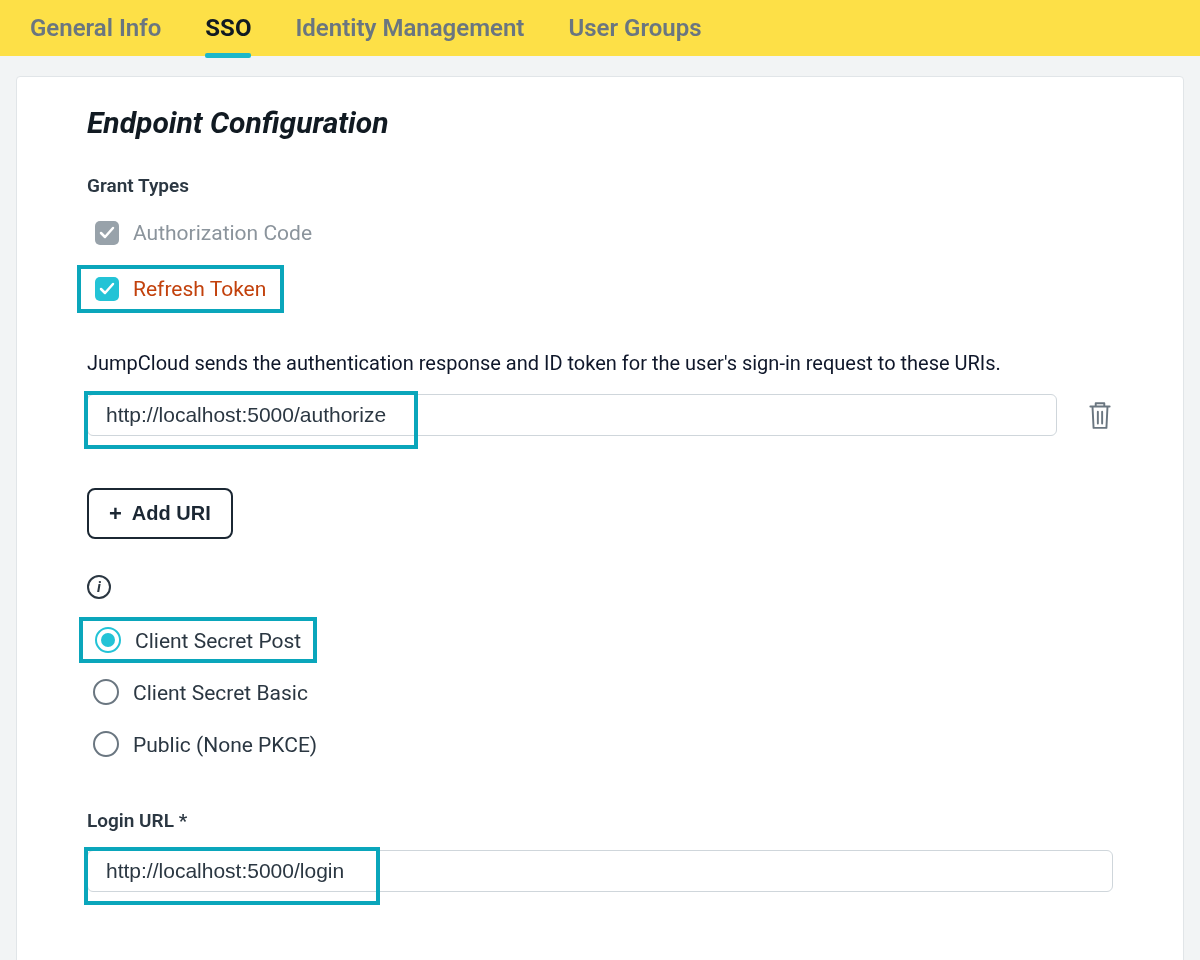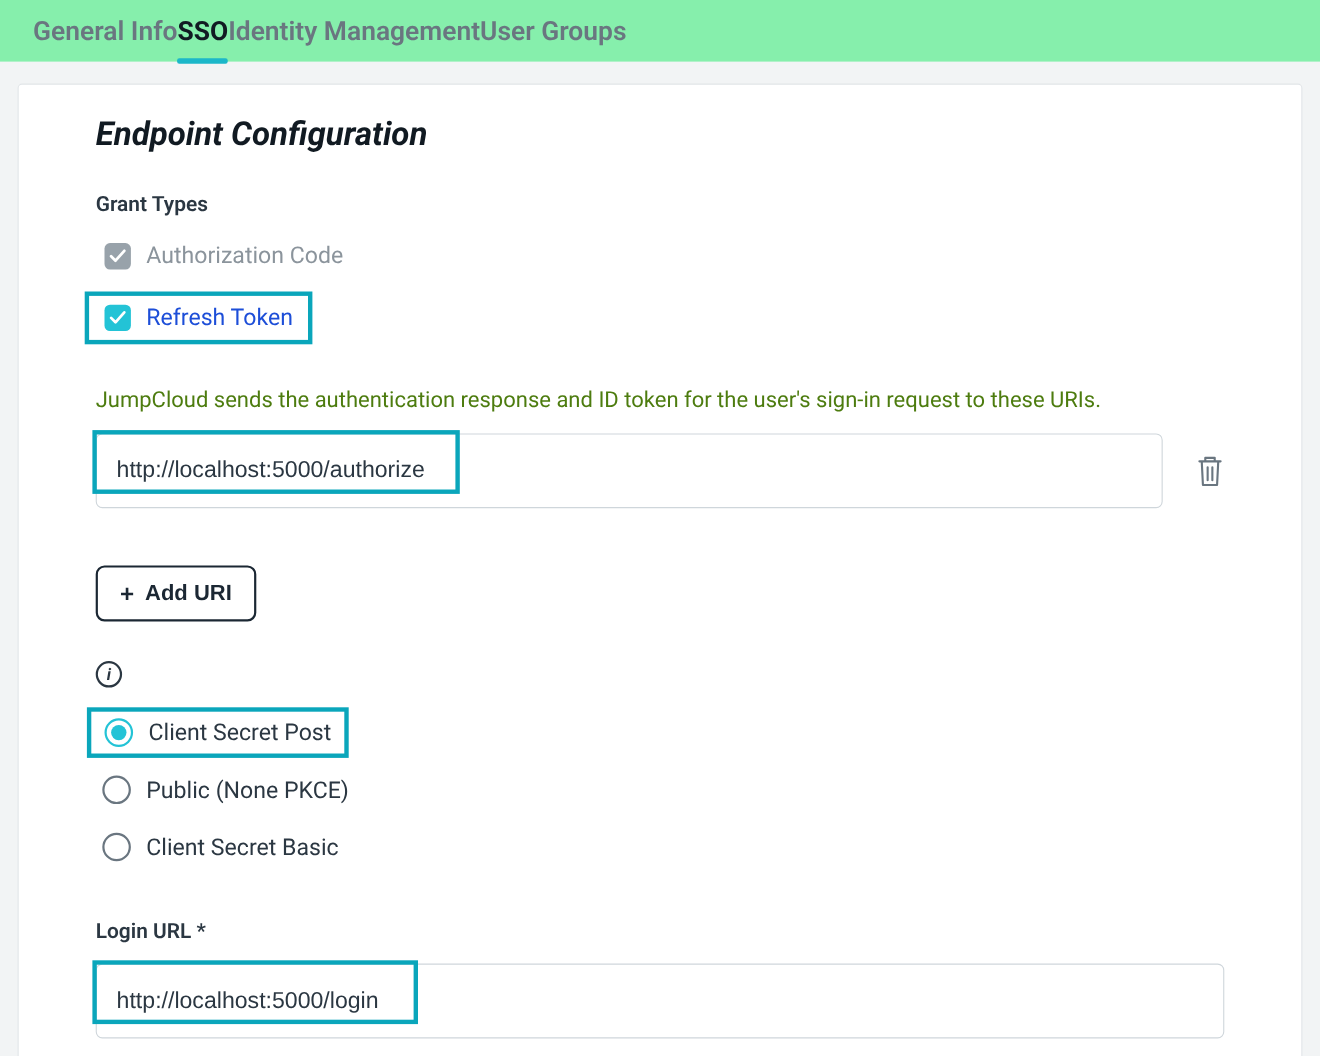--- a/index.html
+++ b/index.html
@@ -6,22 +6,23 @@
 body {
   font-family: -apple-system, BlinkMacSystemFont, "Segoe UI", Roboto, Helvetica, Arial, sans-serif;
   background: #f2f4f5;
   color: #202d3a;
   width: 1200px;
   height: 960px;
   overflow: hidden;
 }
 .tabs {
   display: flex;
+  gap: 44px;
   padding: 14px 30px 0 30px;
-  background: #86efac;
+  background: #fde047;
 }
 .tab {
   font-size: 24px;
   font-weight: 600;
   color: #6a7680;
   padding-bottom: 14px;
   cursor: pointer;
   position: relative;
 }
 .tab.active {
@@ -57,21 +58,21 @@
   font-size: 19px;
   font-weight: 600;
   color: #2b3742;
   margin-bottom: 18px;
   display: flex;
   align-items: center;
   gap: 12px;
 }
 .hint {
   font-size: 20px;
-  color: #4d7c0f;
+  color: #0f172a;
   margin-bottom: 16px;
   line-height: 1.45;
 }
 .check-row {
   display: flex;
   align-items: center;
   gap: 14px;
   font-size: 21px;
   margin-bottom: 14px;
   padding: 6px 8px;
@@ -81,40 +82,40 @@
   height: 24px;
   border-radius: 5px;
   display: inline-flex;
   align-items: center;
   justify-content: center;
 }
 .check.disabled { background: #98a2aa; }
 .check.active   { background: #23c3d6; }
 .check svg { width: 16px; height: 16px; }
 .check-row.disabled .lbl { color: #8b949c; }
-.check-row .lbl { color: #1d4ed8; }
+.check-row .lbl { color: #c2410c; }
 .highlight-box {
   border: 4px solid #0aa6bb;
   display: inline-flex;
   padding: 2px 6px;
 }
 .block { margin-bottom: 36px; }
 .uri-row {
   display: flex;
   align-items: center;
   gap: 30px;
   margin-bottom: 24px;
 }
 .uri-input-wrap {
   flex: 1;
   position: relative;
 }
 .text-input {
   width: 100%;
-  height: 68px;
+  height: 42px;
   border: 1px solid #cfd6db;
   border-radius: 6px;
   padding: 0 18px;
   font-size: 21px;
   color: #2b3742;
   background: #fff;
 }
 .input-highlight {
   position: absolute;
   top: -3px;
@@ -245,26 +246,26 @@
 
     <div class="highlight-box" style="margin-left:-8px;margin-bottom:12px;">
       <div class="radio-row" style="margin-bottom:0;">
         <span class="radio selected"></span>
         <span>Client Secret Post</span>
       </div>
     </div>
 
     <div class="radio-row">
       <span class="radio"></span>
-      <span>Public (None PKCE)</span>
+      <span>Client Secret Basic</span>
     </div>
 
     <div class="radio-row">
       <span class="radio"></span>
-      <span>Client Secret Basic</span>
+      <span>Public (None PKCE)</span>
     </div>
   </div>
 
   <div class="block" style="margin-top:48px;">
     <div class="field-label">Login URL *</div>
     <div class="uri-input-wrap">
       <input class="text-input" type="text" value="http://localhost:5000/login" style="">
       <div class="input-highlight" style="width:296px;height:58px;"></div>
     </div>
 

